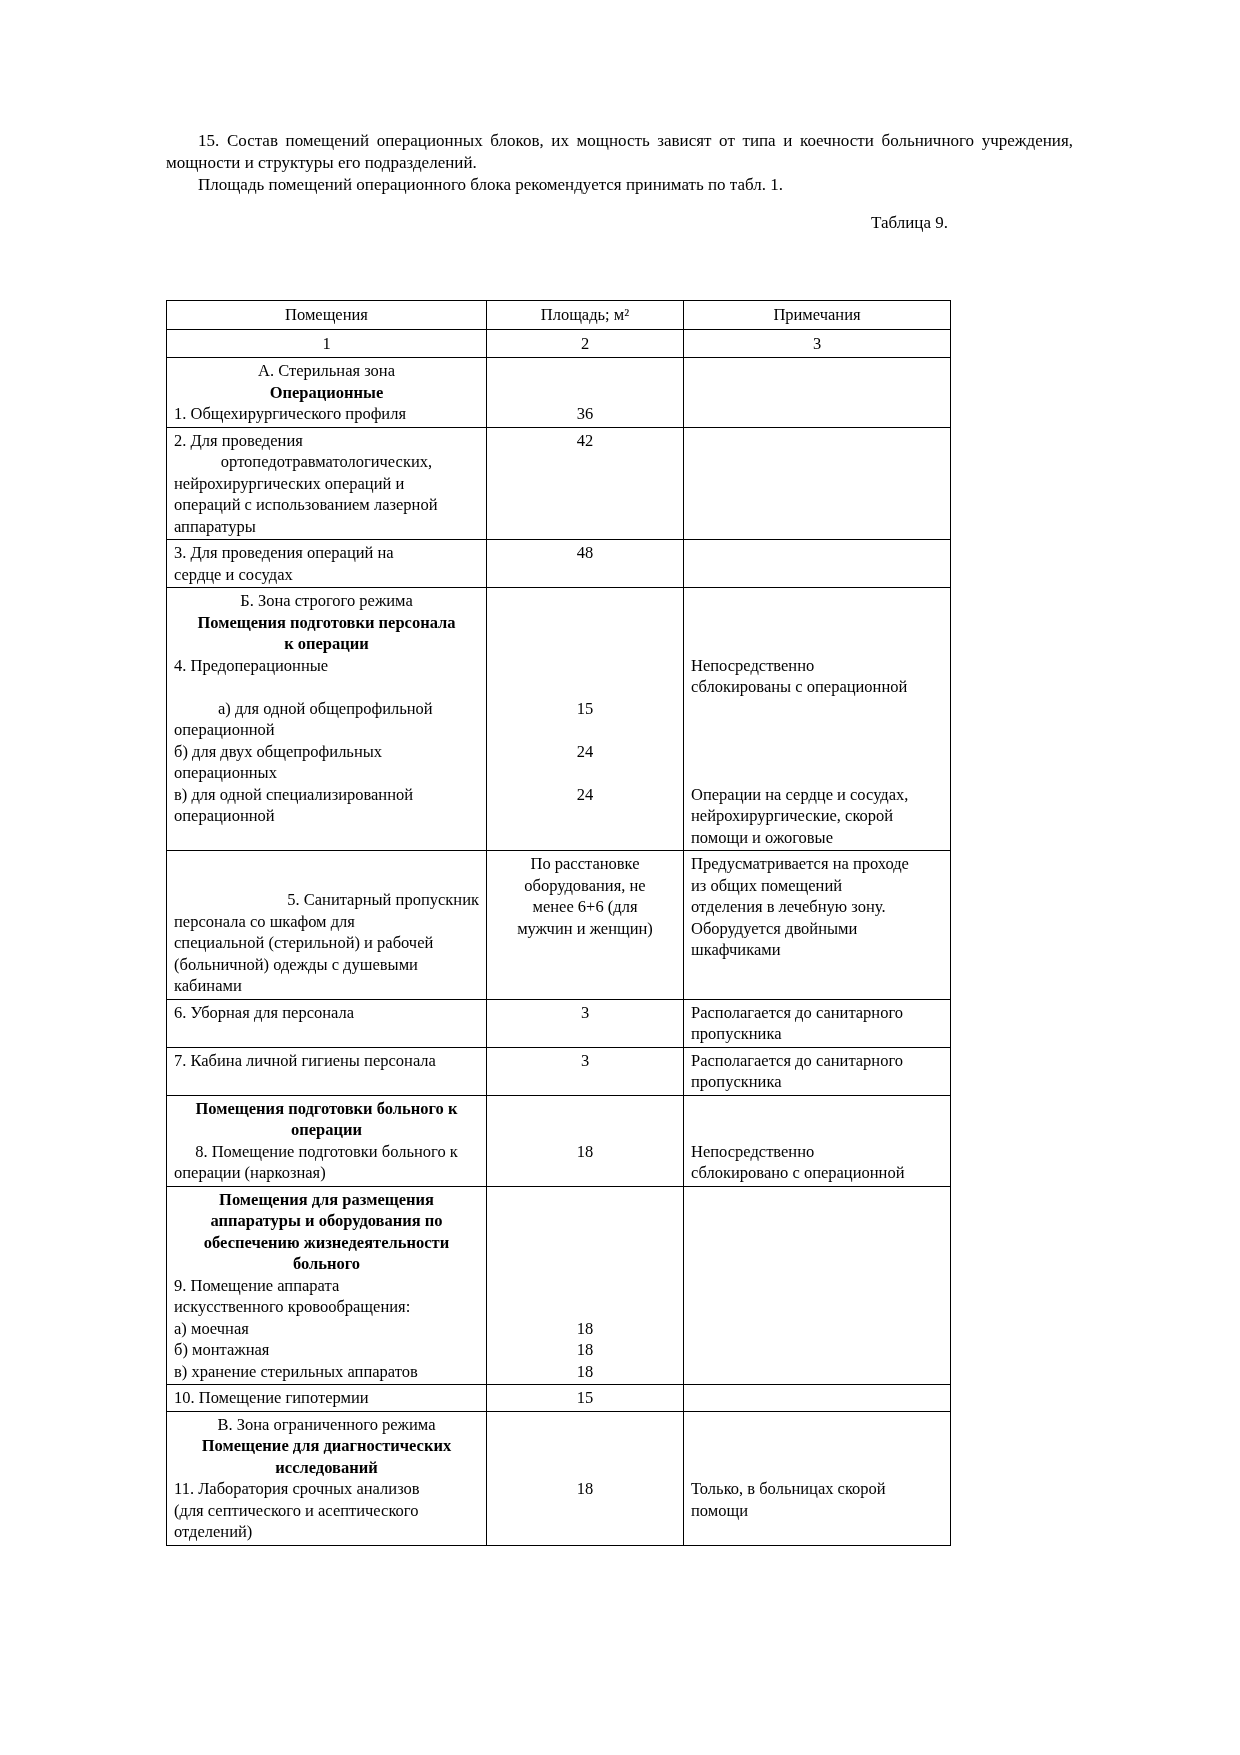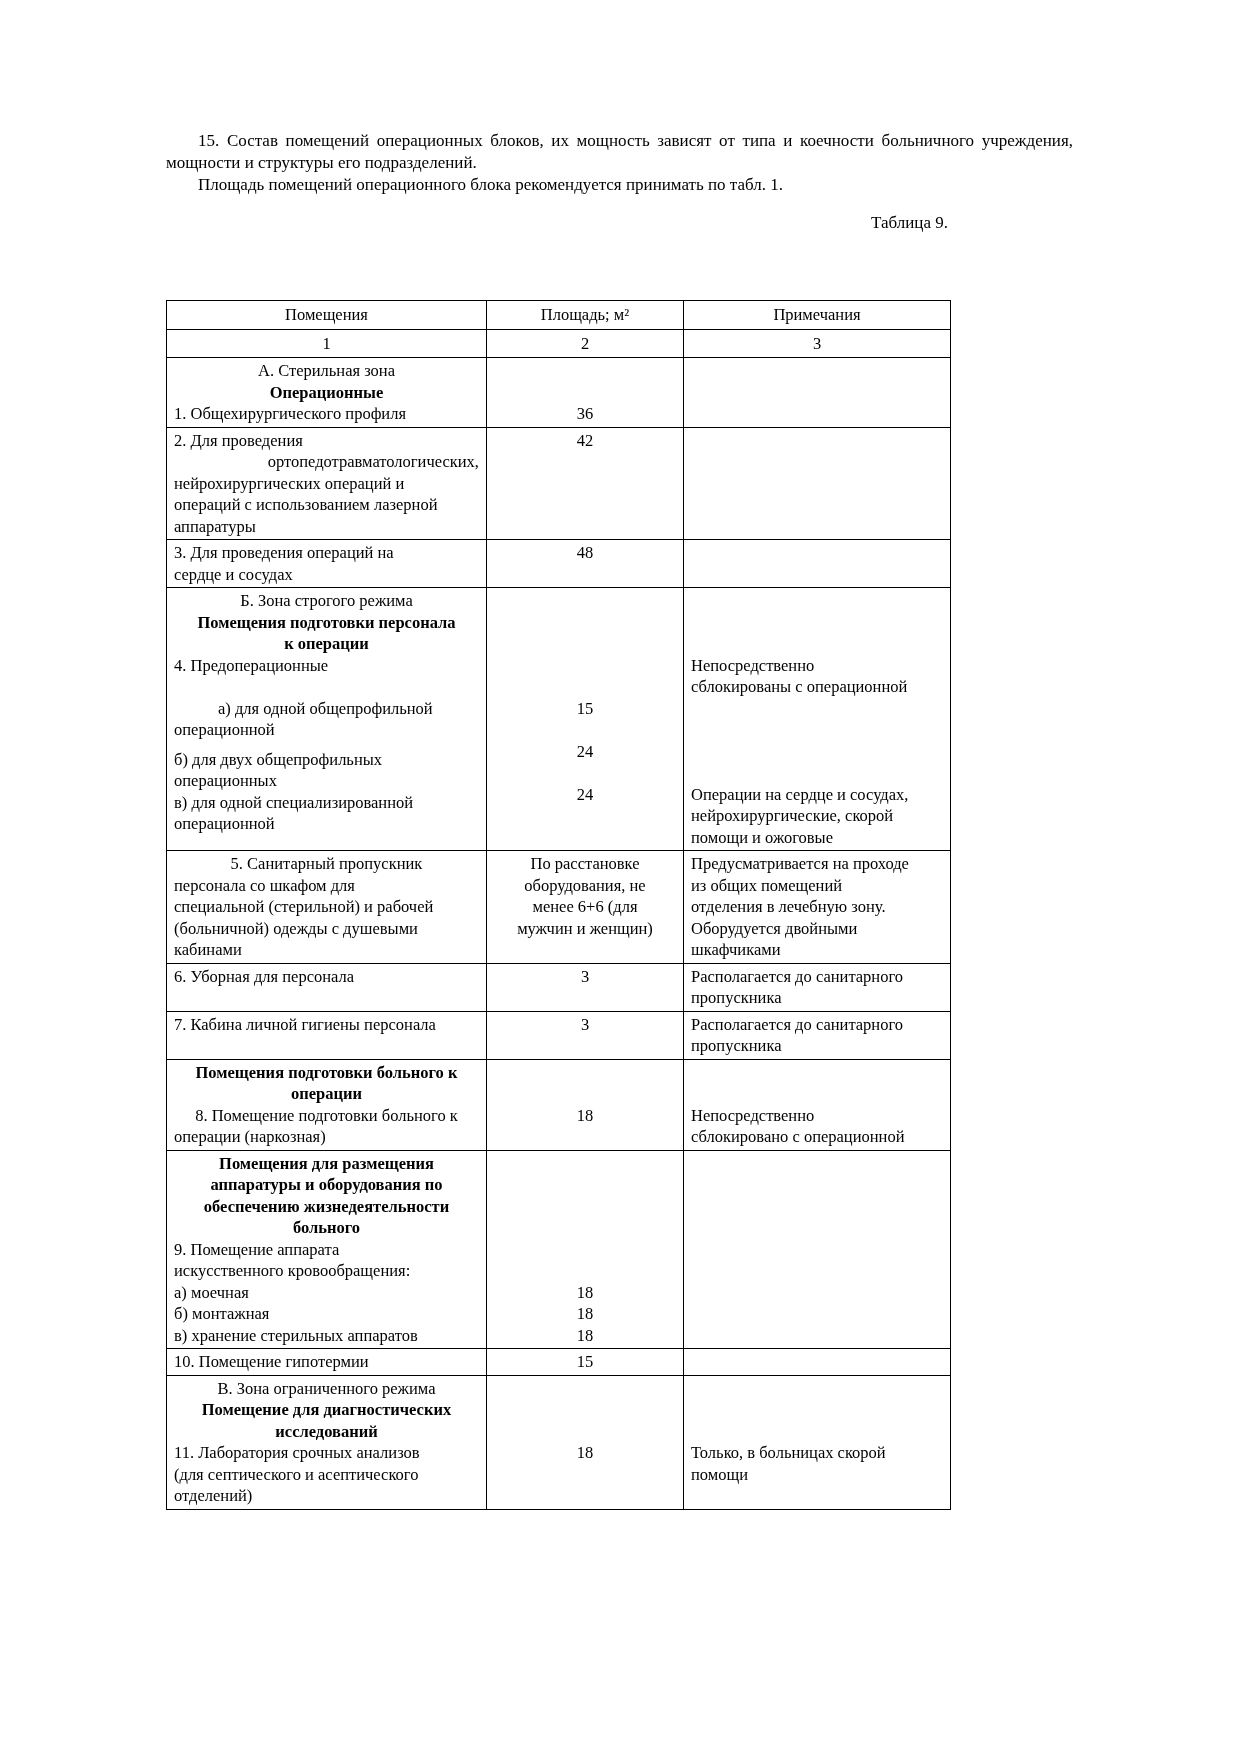--- a/index.html
+++ b/index.html
@@ -130,21 +130,21 @@
             <td>
               <div class="ln" style="text-align: center;">&nbsp;</div>
               <div class="ln" style="text-align: center;">&nbsp;</div>
               <div class="ln" style="text-align: center;">36</div>
             </td>
             <td></td>
           </tr>
           <tr style="height: 1px;">
             <td>
               <div class="ln" style="text-align: left;">2. Для проведения</div>
-              <div class="ln" style="text-align: right;">ортопедотравматологических,</div>
+              <div class="ln" style="text-align: center;">ортопедотравматологических,</div>
               <div class="ln" style="text-align: left;">нейрохирургических операций и</div>
               <div class="ln" style="text-align: left;">операций с использованием лазерной</div>
               <div class="ln" style="text-align: left;">аппаратуры</div>
             </td>
             <td>
               <div class="ln" style="text-align: center;">42</div>
             </td>
             <td></td>
           </tr>
           <tr style="height: 1px;">
@@ -159,21 +159,21 @@
           </tr>
           <tr style="height: 1px;">
             <td>
               <div class="ln" style="text-align: center;">Б. Зона строгого режима</div>
               <div class="ln" style="text-align: center; font-weight: bold;">Помещения подготовки персонала</div>
               <div class="ln" style="text-align: center; font-weight: bold;">к операции</div>
               <div class="ln" style="text-align: left;">4. Предоперационные</div>
               <div class="ln" style="text-align: left;">&nbsp;</div>
               <div class="ln" style="text-align: left; margin-left: 44px;">а) для одной общепрофильной</div>
               <div class="ln" style="text-align: left;">операционной</div>
-              <div class="ln" style="text-align: left; margin-top: 8px;">б) для двух общепрофильных</div>
+              <div class="ln" style="text-align: left;">б) для двух общепрофильных</div>
               <div class="ln" style="text-align: left;">операционных</div>
               <div class="ln" style="text-align: left;">в) для одной специализированной</div>
               <div class="ln" style="text-align: left;">операционной</div>
             </td>
             <td>
               <div class="ln" style="text-align: center;">&nbsp;</div>
               <div class="ln" style="text-align: center;">&nbsp;</div>
               <div class="ln" style="text-align: center;">&nbsp;</div>
               <div class="ln" style="text-align: center;">&nbsp;</div>
               <div class="ln" style="text-align: center;">&nbsp;</div>
@@ -193,21 +193,21 @@
               <div class="ln" style="text-align: left;">&nbsp;</div>
               <div class="ln" style="text-align: left;">&nbsp;</div>
               <div class="ln" style="text-align: left;">&nbsp;</div>
               <div class="ln" style="text-align: left;">Операции на сердце и сосудах,</div>
               <div class="ln" style="text-align: left;">нейрохирургические, скорой</div>
               <div class="ln" style="text-align: left;">помощи и ожоговые</div>
             </td>
           </tr>
           <tr style="height: 1px;">
             <td>
-              <div class="ln" style="text-align: center;">5. Санитарный пропускник</div>
+              <div class="ln" style="text-align: right; margin-top: 36px;">5. Санитарный пропускник</div>
               <div class="ln" style="text-align: left;">персонала со шкафом для</div>
               <div class="ln" style="text-align: left;">специальной (стерильной) и рабочей</div>
               <div class="ln" style="text-align: left;">(больничной) одежды с душевыми</div>
               <div class="ln" style="text-align: left;">кабинами</div>
             </td>
             <td>
               <div class="ln" style="text-align: center;">По расстановке</div>
               <div class="ln" style="text-align: center;">оборудования, не</div>
               <div class="ln" style="text-align: center;">менее 6+6 (для</div>
               <div class="ln" style="text-align: center;">мужчин и женщин)</div>

